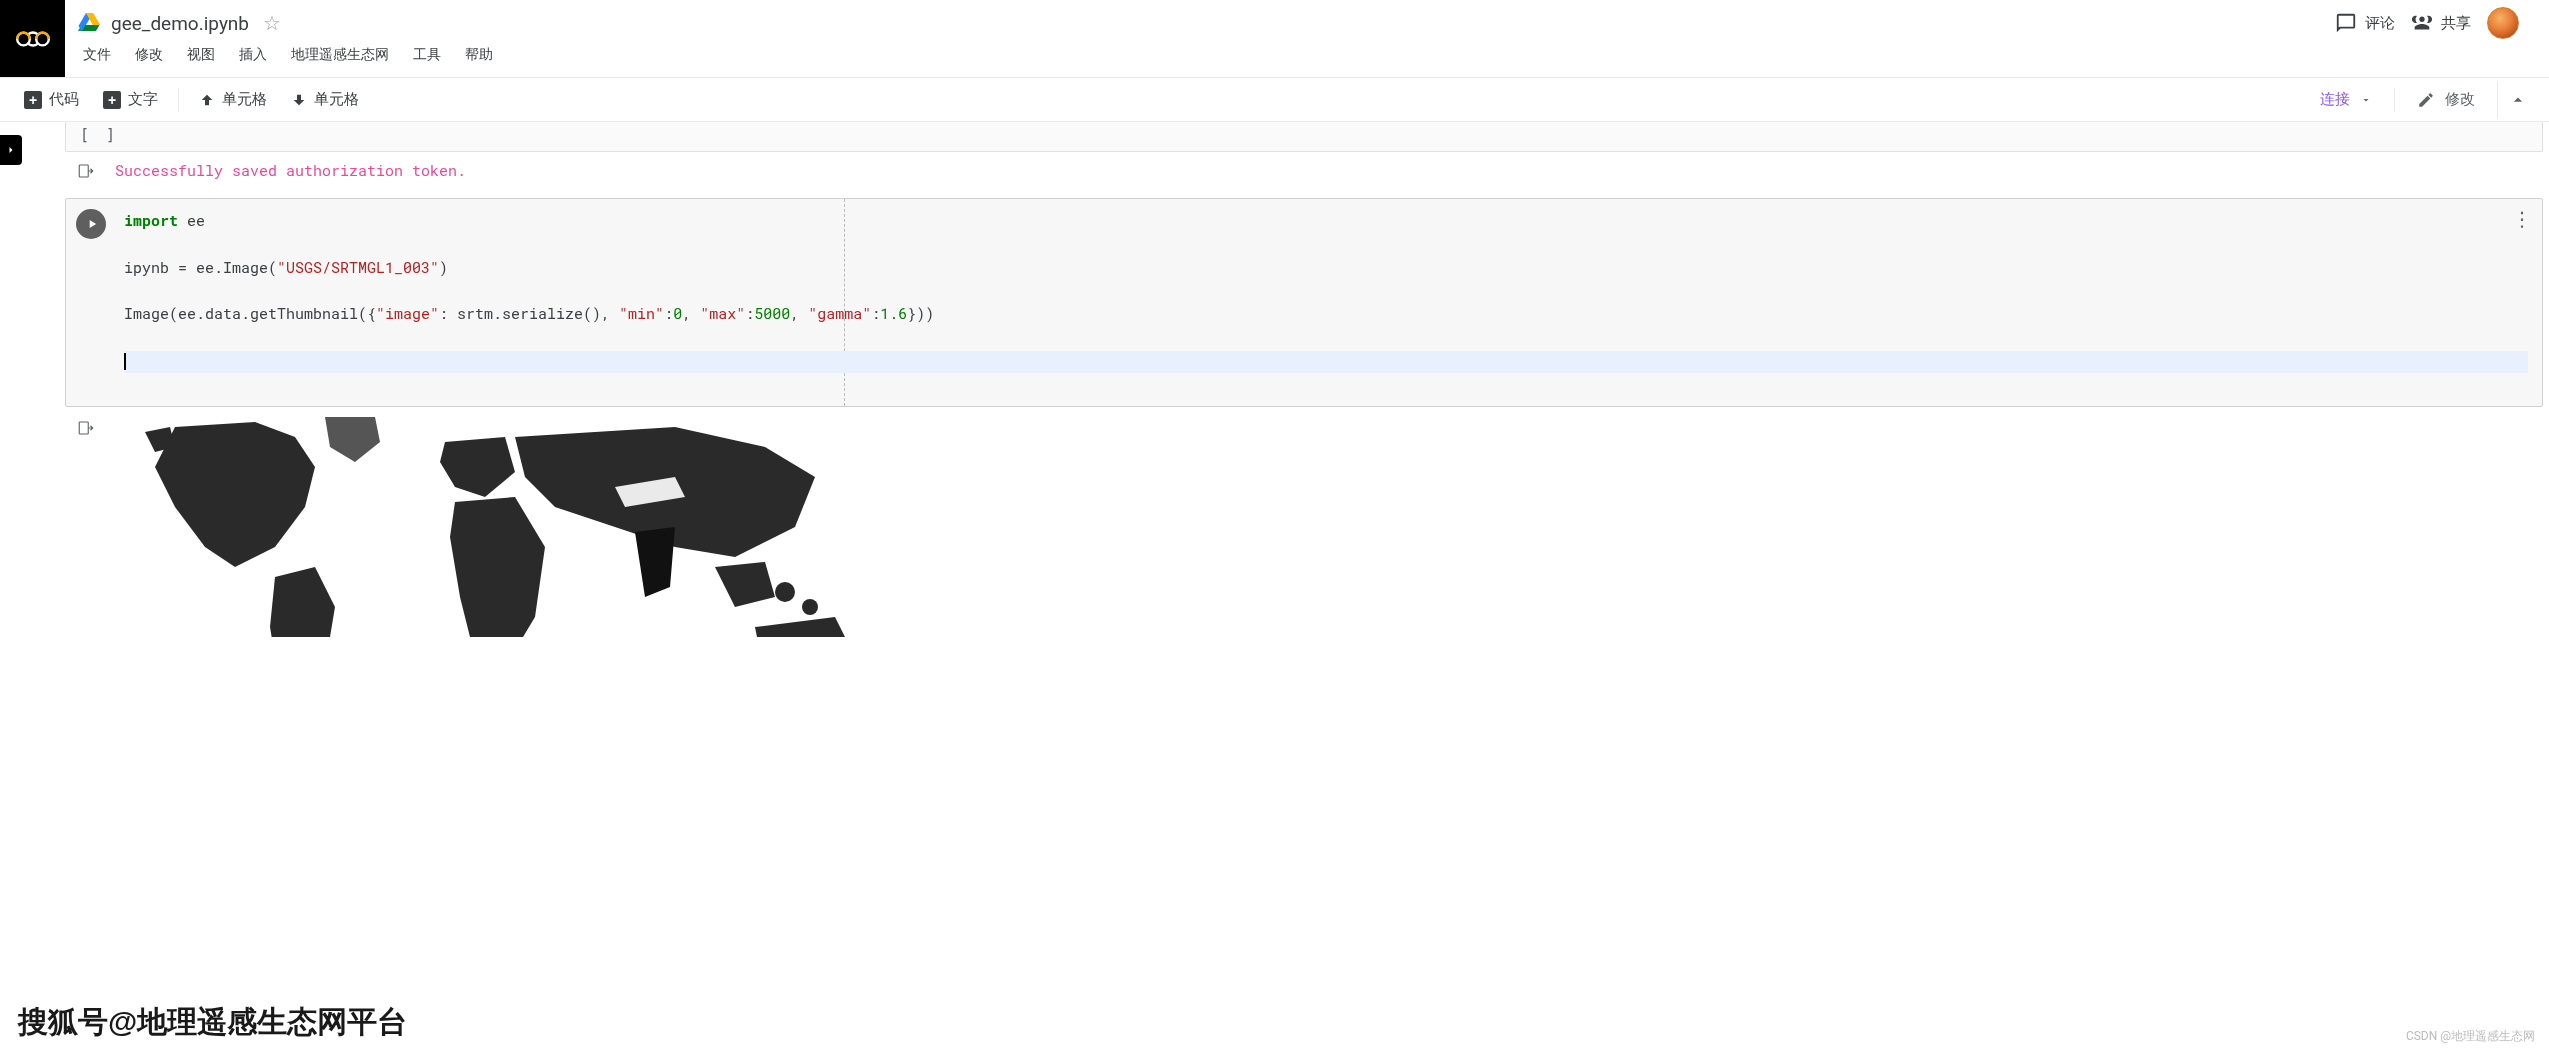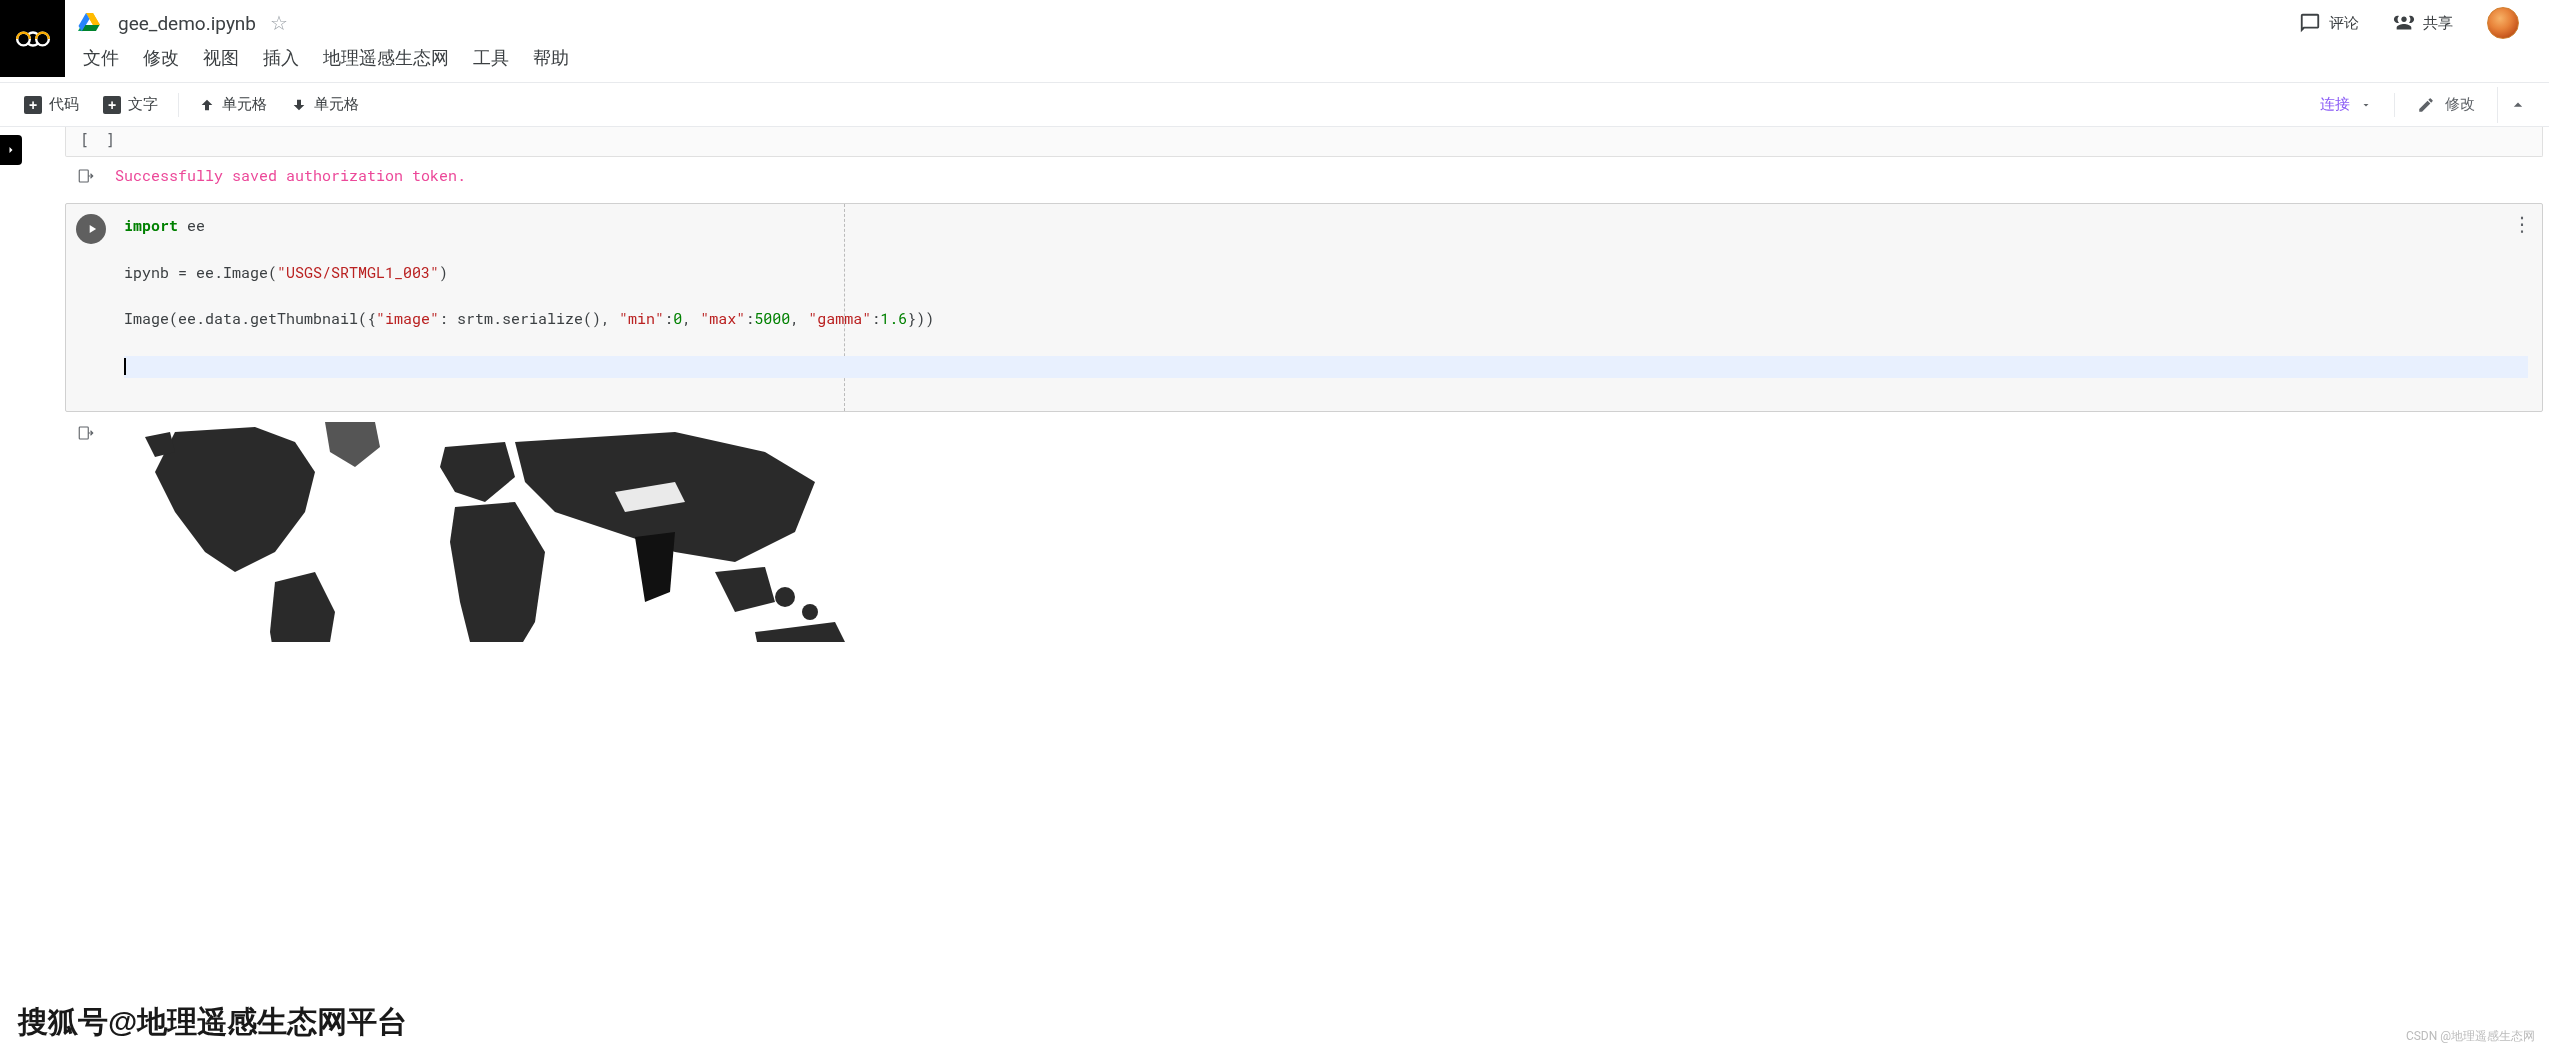--- a/index.html
+++ b/index.html
@@ -6,29 +6,29 @@
 body { font-family: "Google Sans", Roboto, Arial, sans-serif; background: #fff; color: #3c4043; overflow: hidden; }
 .app { width: 100%; height: 100vh; display: flex; flex-direction: column; }
 
 
 .header { display: flex; align-items: flex-start; border-bottom: 1px solid #e8eaed; background: #fff; }
 .logo-box { width: 65px; height: 77px; background: #000; display: flex; align-items: center; justify-content: center; flex-shrink: 0; }
 .logo-box svg { width: 38px; height: 24px; }
 .header-main { flex: 1; display: flex; flex-direction: column; }
 .header-top { display: flex; align-items: center; padding: 6px 12px 0 12px; height: 40px; }
 .drive-icon { width: 24px; height: 24px; margin-right: 10px; }
-.filename { font-size: 19px; color: #3c4043; font-weight: 400; margin-left: 7px; }
+.filename { font-size: 19px; color: #3c4043; font-weight: 400; }
 .star-btn { margin-left: 14px; color: #9aa0a6; background: none; border: none; cursor: pointer; font-size: 20px; }
-.header-actions { margin-left: auto; display: flex; align-items: center; gap: 34px; padding-right: 18px; }
+.header-actions { margin-left: auto; display: flex; align-items: center; gap: 16px; padding-right: 18px; }
 .action-btn { display: flex; align-items: center; gap: 8px; background: none; border: none; cursor: pointer; font-size: 15px; color: #3c4043; }
 .action-btn svg { width: 22px; height: 22px; fill: #3c4043; }
 .avatar { width: 32px; height: 32px; border-radius: 50%; background: radial-gradient(circle at 40% 35%, #f7b267 0%, #e8833a 40%, #c95a1f 70%, #7a3410 100%); border: 1px solid #d08030; }
 
 .menubar { display: flex; gap: 4px; padding: 0 8px 6px 8px; }
-.menu-item { padding: 6px 10px; font-size: 18px; color: #3c4043; cursor: pointer; border-radius: 4px; }
+.menu-item { padding: 6px 10px; font-size: 14px; color: #3c4043; cursor: pointer; border-radius: 4px; }
 
 
 .toolbar { display: flex; align-items: center; height: 44px; border-bottom: 1px solid #e8eaed; padding: 0 12px; background: #fff; }
 .tool-btn { display: flex; align-items: center; gap: 7px; padding: 6px 12px; background: none; border: none; cursor: pointer; font-size: 15px; color: #3c4043; border-radius: 4px; }
 .tool-btn .icon-sq { width: 18px; height: 18px; background: #3c4043; color: #fff; display: flex; align-items: center; justify-content: center; font-size: 14px; font-weight: bold; border-radius: 2px; }
 .tool-btn svg { width: 16px; height: 16px; fill: #3c4043; }
 .tool-sep { width: 1px; height: 24px; background: #e8eaed; margin: 0 8px; }
 .toolbar-right { margin-left: auto; display: flex; align-items: center; }
 .connect-btn { display: flex; align-items: center; gap: 10px; padding: 6px 14px; background: none; border: none; cursor: pointer; font-size: 15px; color: #8b5cf6; }
 .edit-btn { display: flex; align-items: center; gap: 10px; padding: 6px 14px; background: none; border: none; cursor: pointer; font-size: 15px; color: #5f6368; }

